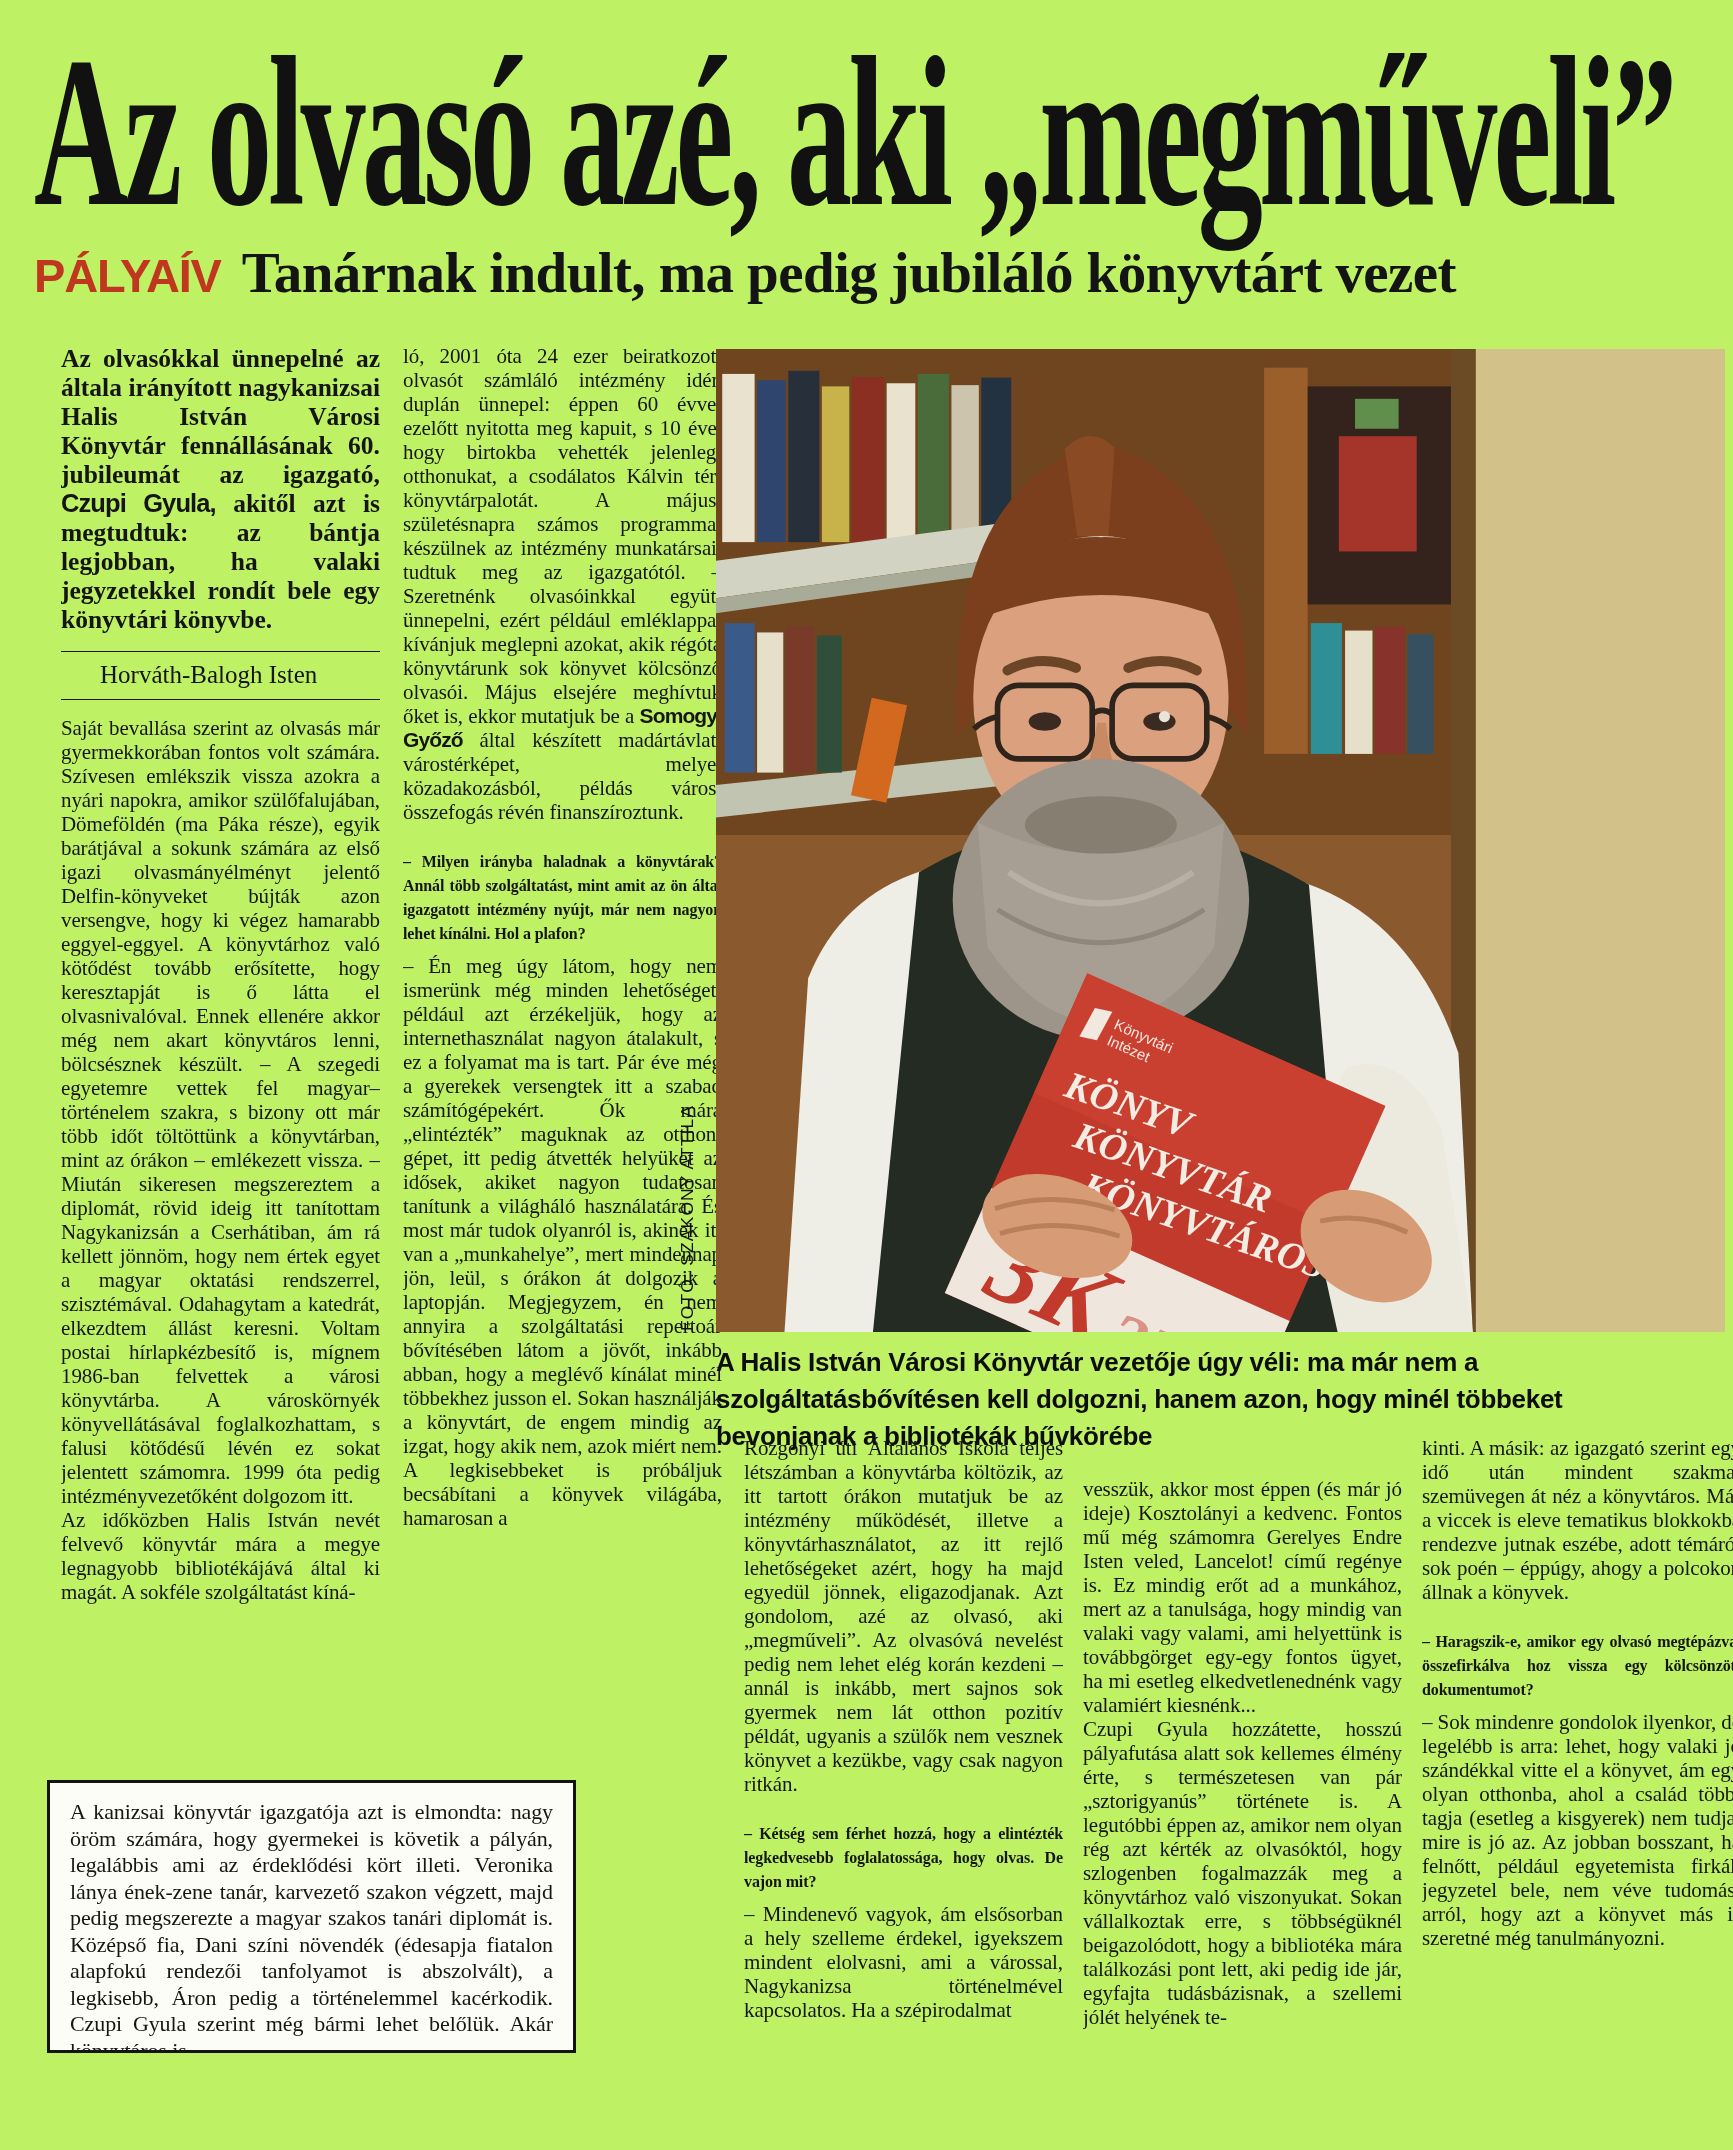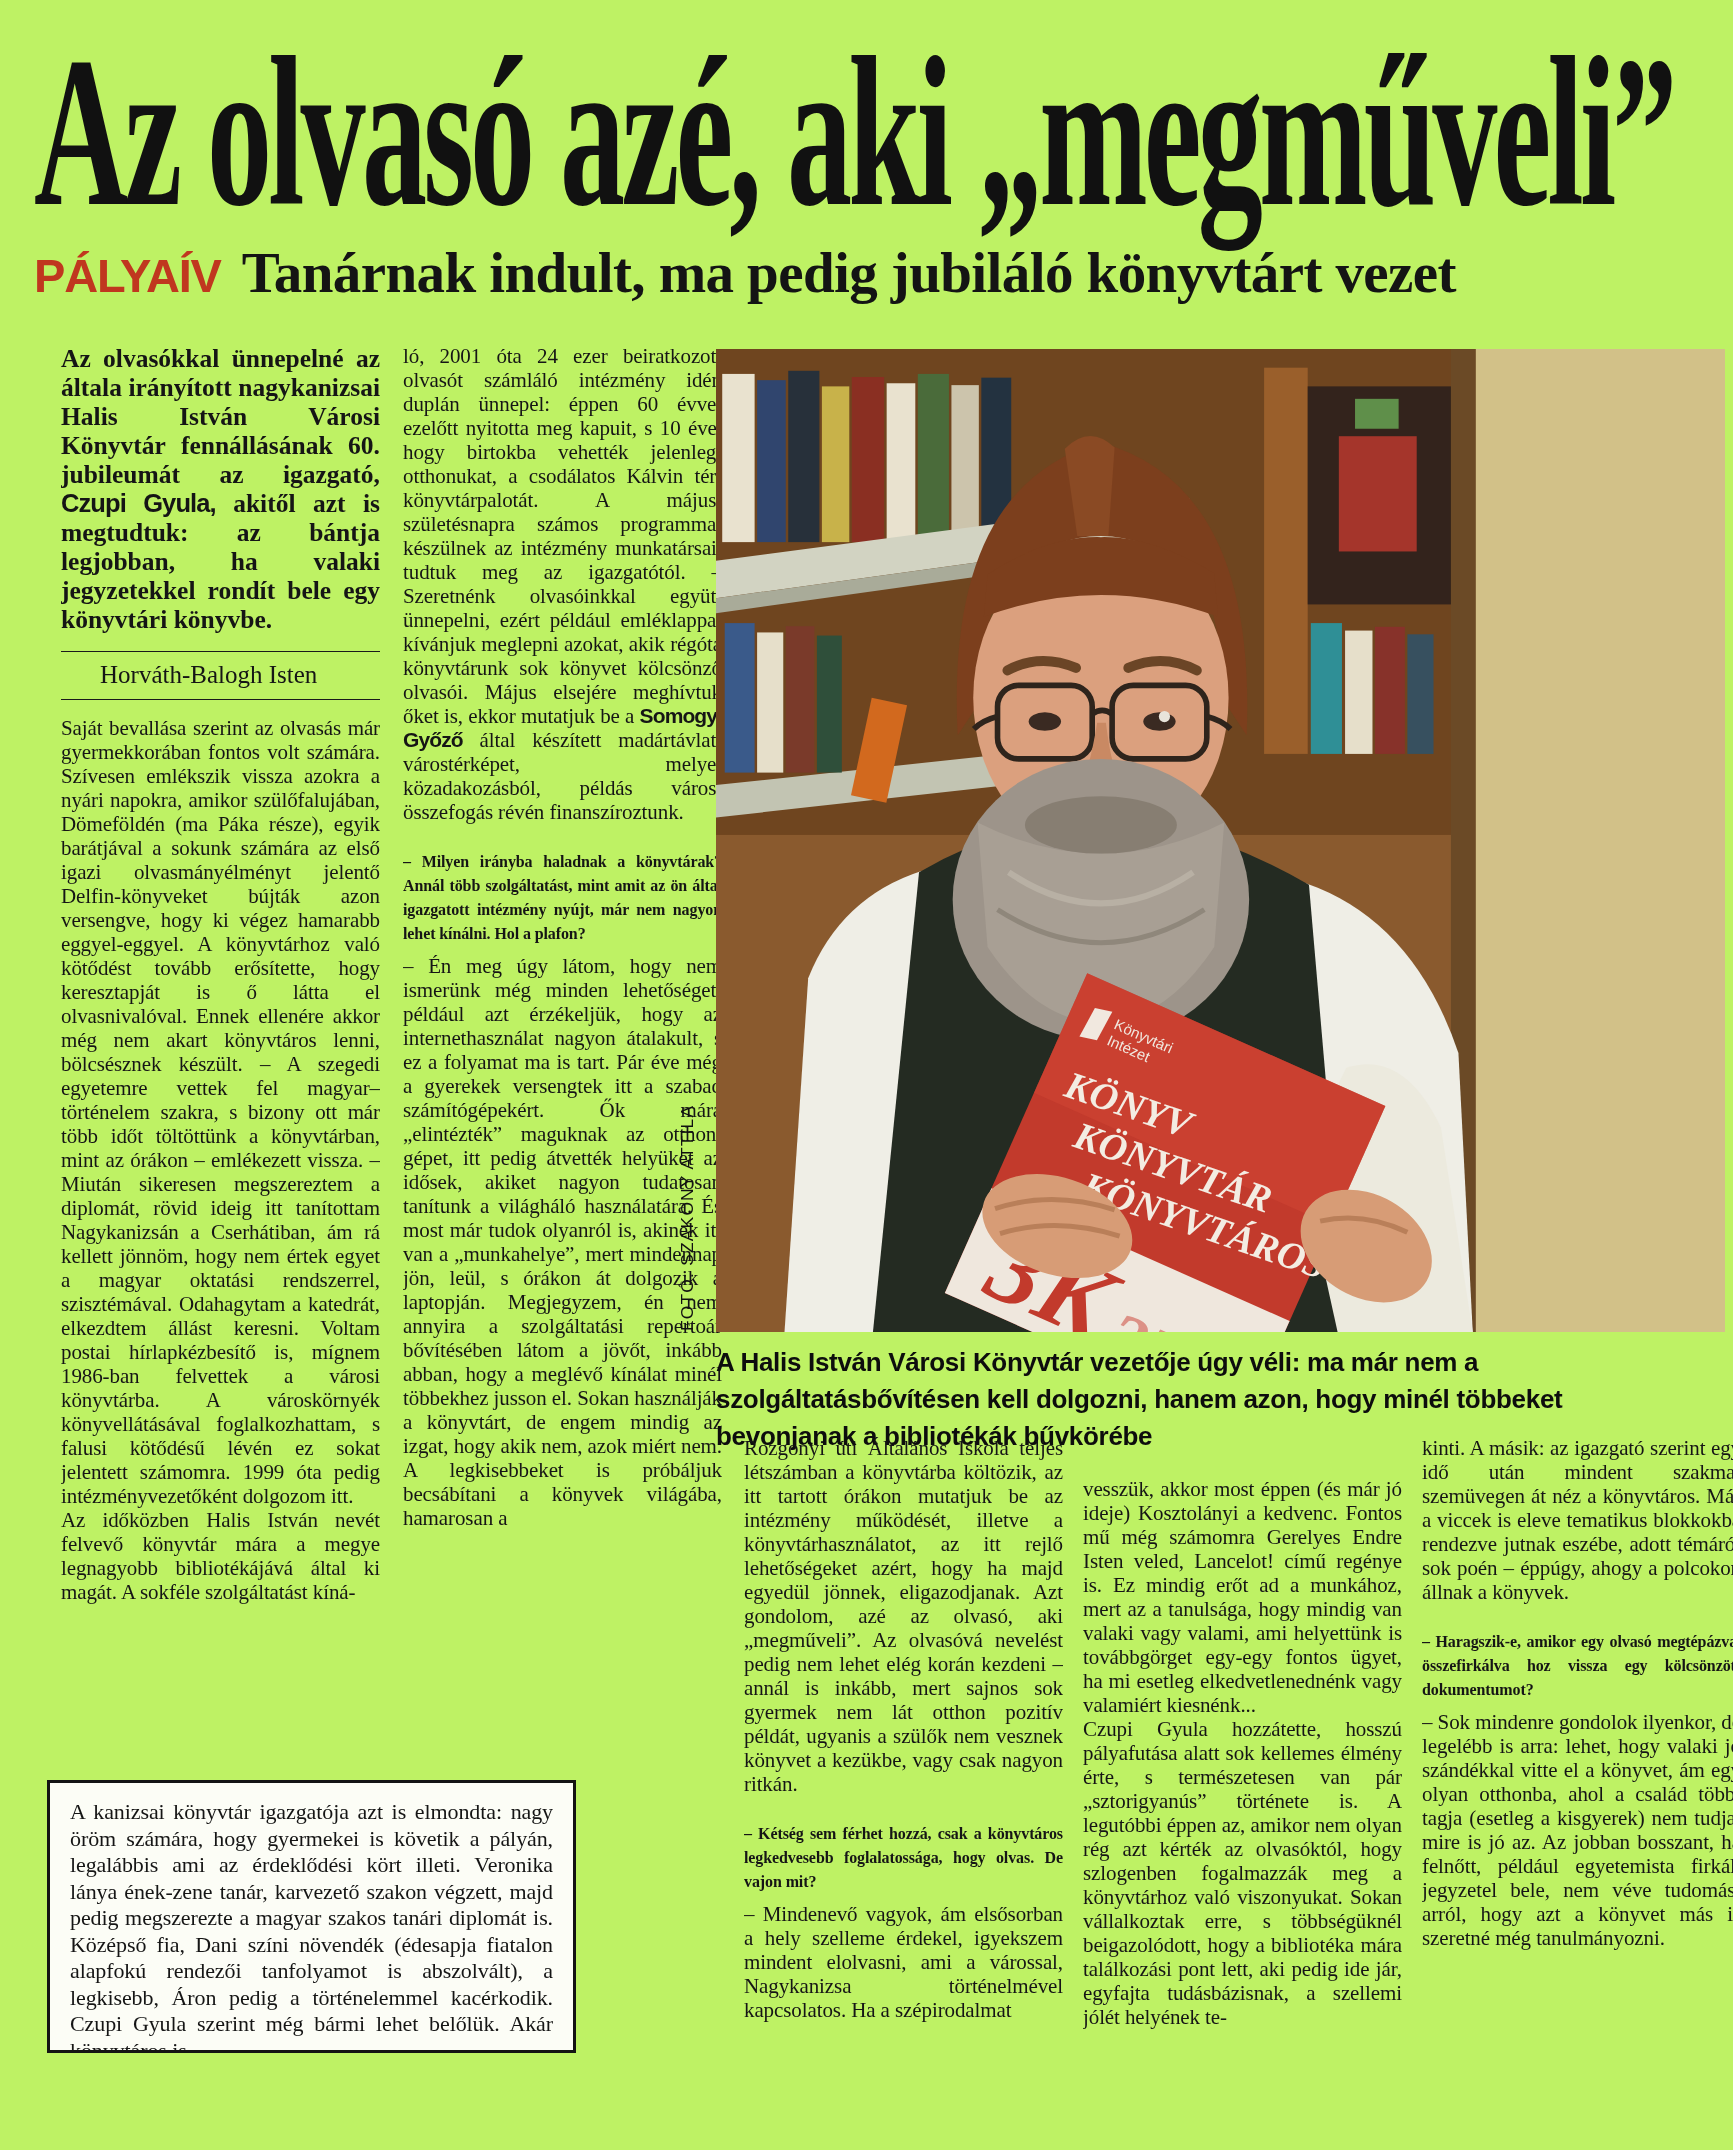--- a/index.html
+++ b/index.html
@@ -221,21 +221,21 @@
       </g>
     </svg>
   </figure>
 
   <div class="credit">FOTÓ: SZAKONY ATTILA</div>
 
   <div class="caption">A Halis István Városi Könyvtár vezetője úgy véli: ma már nem a szolgáltatásbővítésen kell dolgozni, hanem azon, hogy minél többeket bevonjanak a bibliotékák bűvkörébe</div>
 
   <div class="col col3">
     <p class="body">Rozgonyi úti Általános Iskola teljes létszámban a könyvtárba költözik, az itt tartott órákon mutatjuk be az intézmény működését, illetve a könyvtárhasználatot, az itt rejlő lehetőségeket azért, hogy ha majd egyedül jönnek, eligazodjanak. Azt gondolom, azé az olvasó, aki „megműveli”. Az olvasóvá nevelést pedig nem lehet elég korán kezdeni – annál is inkább, mert sajnos sok gyermek nem lát otthon pozitív példát, ugyanis a szülők nem vesznek könyvet a kezükbe, vagy csak nagyon ritkán.</p>
-    <p class="q">– Kétség sem férhet hozzá, csak a könyvtáros legkedvesebb foglalatossága, hogy olvas. De vajon mit?</p>
+    <p class="q">– Kétség sem férhet hozzá, hogy a elintézték legkedvesebb foglalatossága, hogy olvas. De vajon mit?</p>
     <p class="body">– Mindenevő vagyok, ám elsősorban a hely szelleme érdekel, igyekszem mindent elolvasni, ami a várossal, Nagykanizsa történelmével kapcsolatos. Ha a szépirodalmat</p>
   </div>
 
   <div class="col col4">
     <p class="body">vesszük, akkor most éppen (és már jó ideje) Kosztolányi a kedvenc. Fontos mű még számomra Gerelyes Endre Isten veled, Lancelot! című regénye is. Ez mindig erőt ad a munkához, mert az a tanulsága, hogy mindig van valaki vagy valami, ami helyettünk is továbbgörget egy-egy fontos ügyet, ha mi esetleg elkedvetlenednénk vagy valamiért kiesnénk...</p>
     <p class="body">Czupi Gyula hozzátette, hosszú pályafutása alatt sok kellemes élmény érte, s természetesen van pár „sztorigyanús” története is. A legutóbbi éppen az, amikor nem olyan rég azt kérték az olvasóktól, hogy szlogenben fogalmazzák meg a könyvtárhoz való viszonyukat. Sokan vállalkoztak erre, s többségüknél beigazolódott, hogy a bibliotéka mára találkozási pont lett, aki pedig ide jár, egyfajta tudásbázisnak, a szellemi jólét helyének te-</p>
   </div>
 
   <div class="col col5">
     <p class="body">kinti. A másik: az igazgató szerint egy idő után mindent szakmai szemüvegen át néz a könyvtáros. Már a viccek is eleve tematikus blokkokba rendezve jutnak eszébe, adott témáról sok poén – éppúgy, ahogy a polcokon állnak a könyvek.</p>

